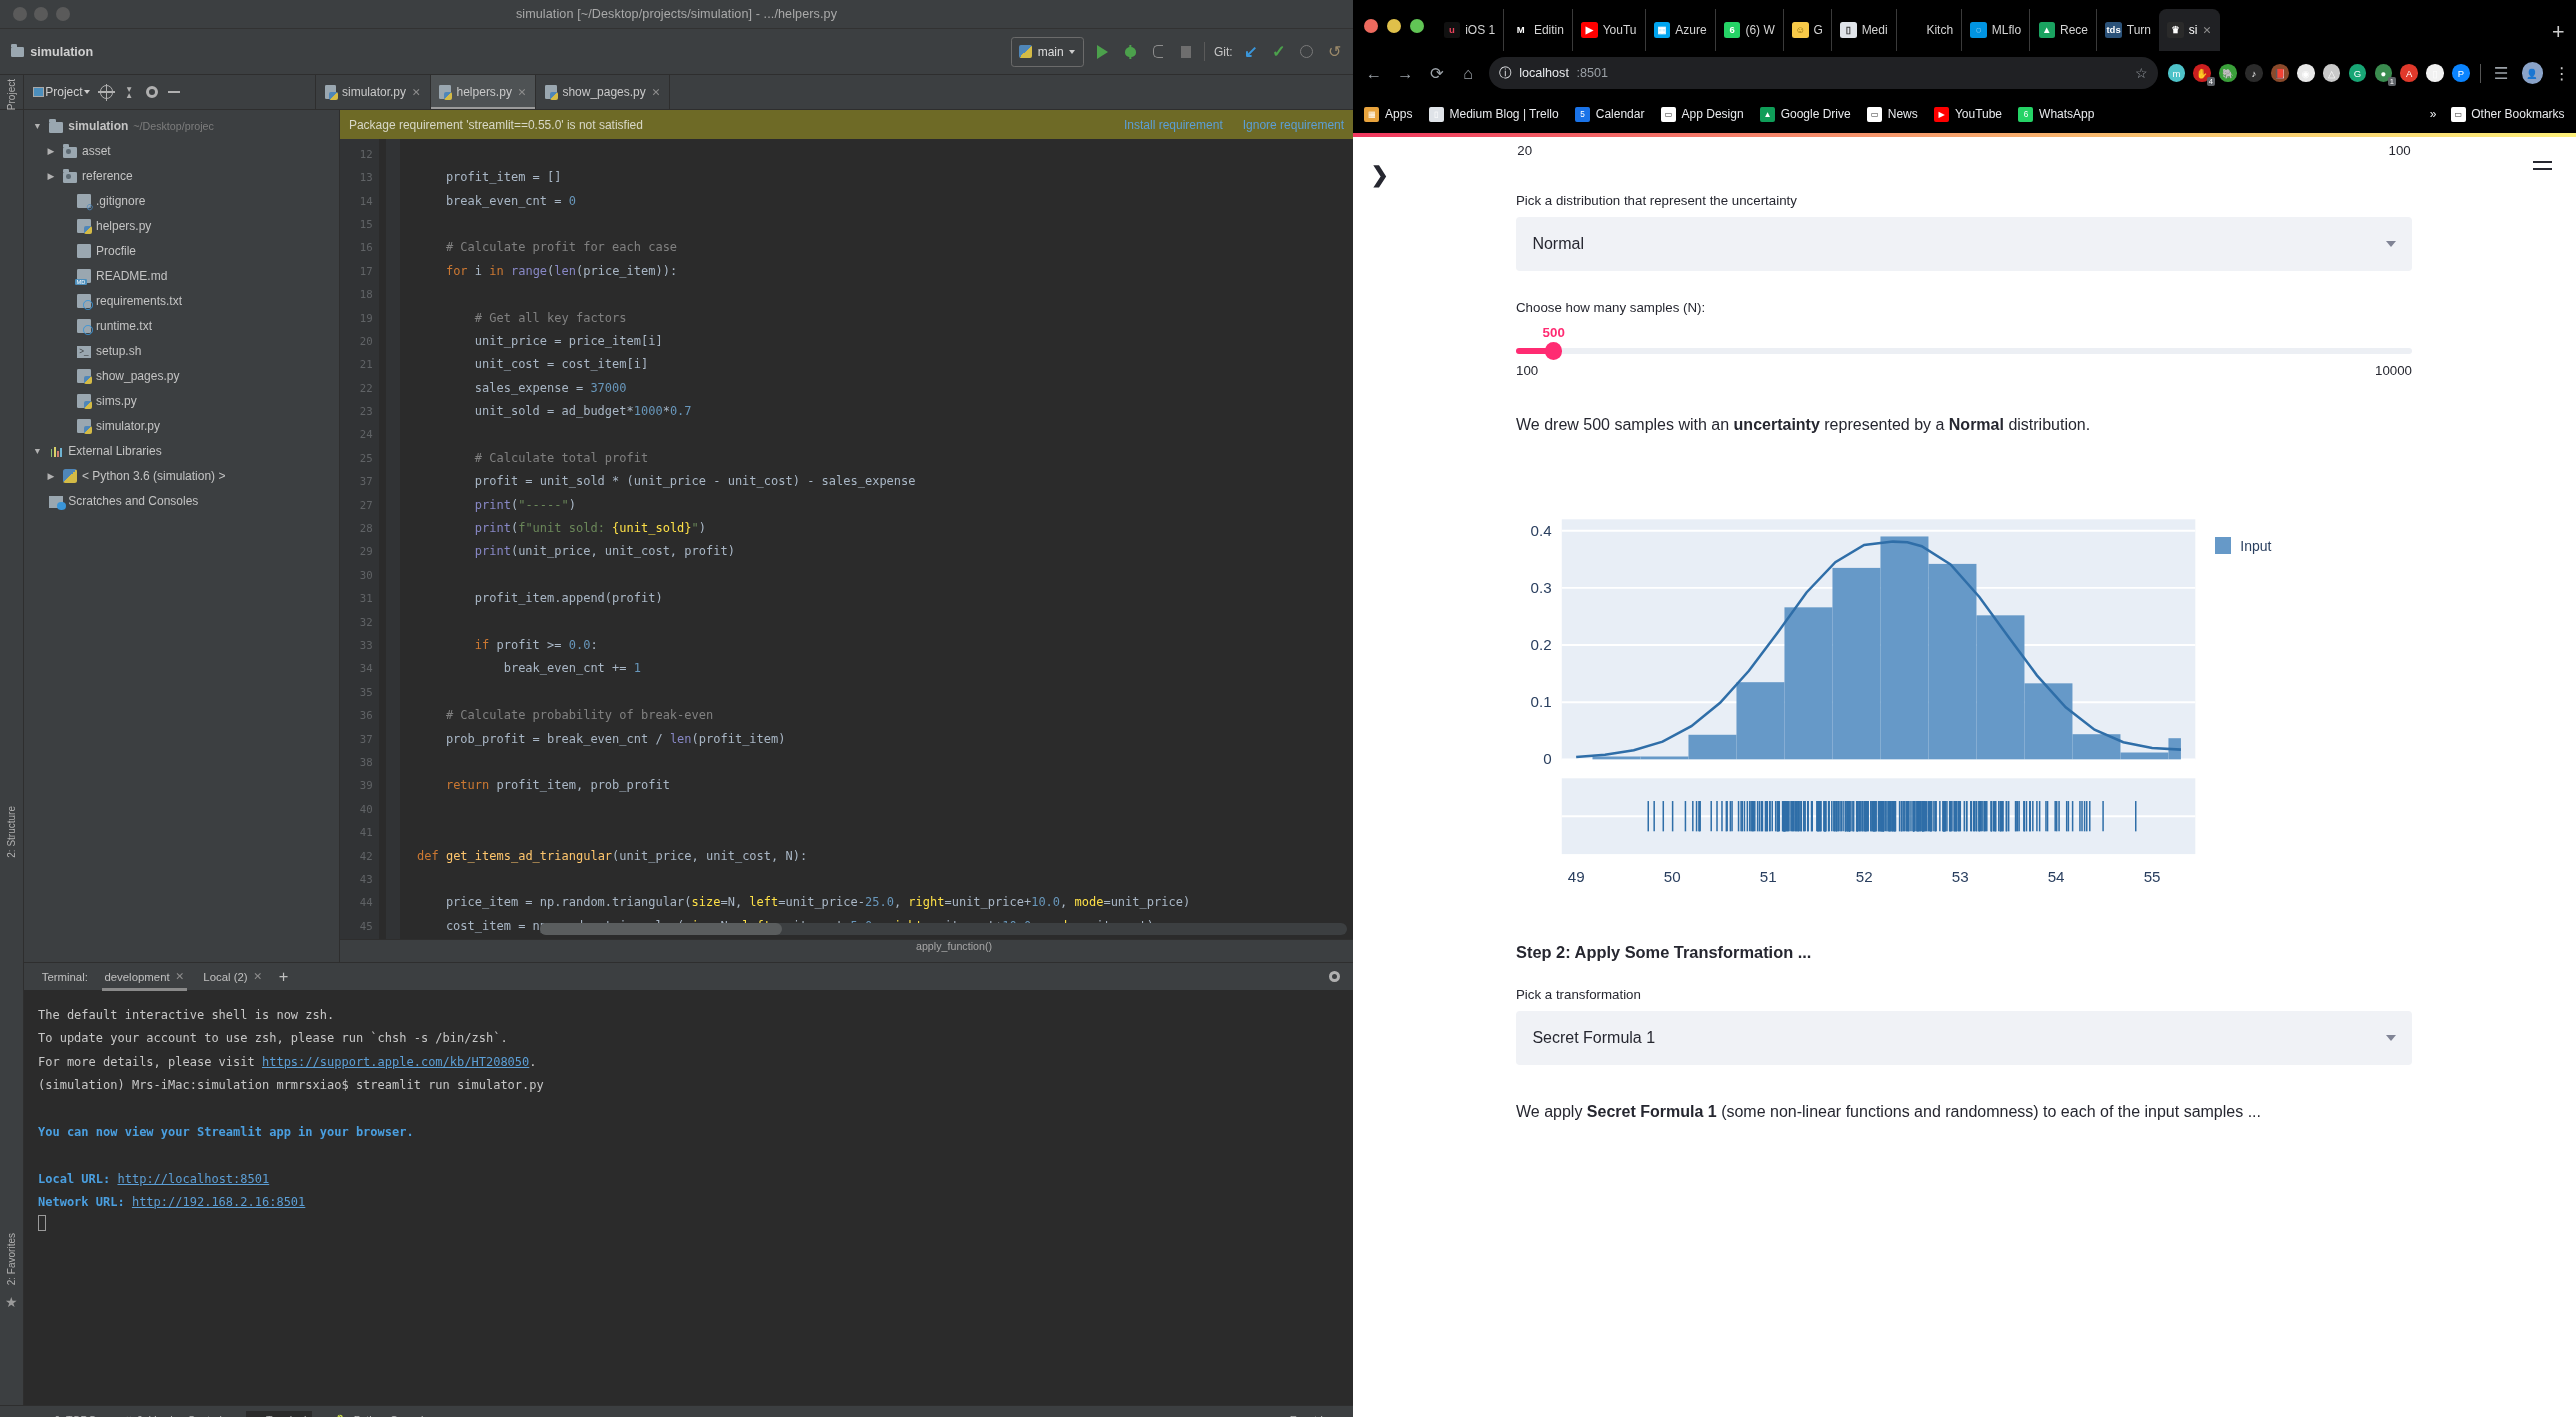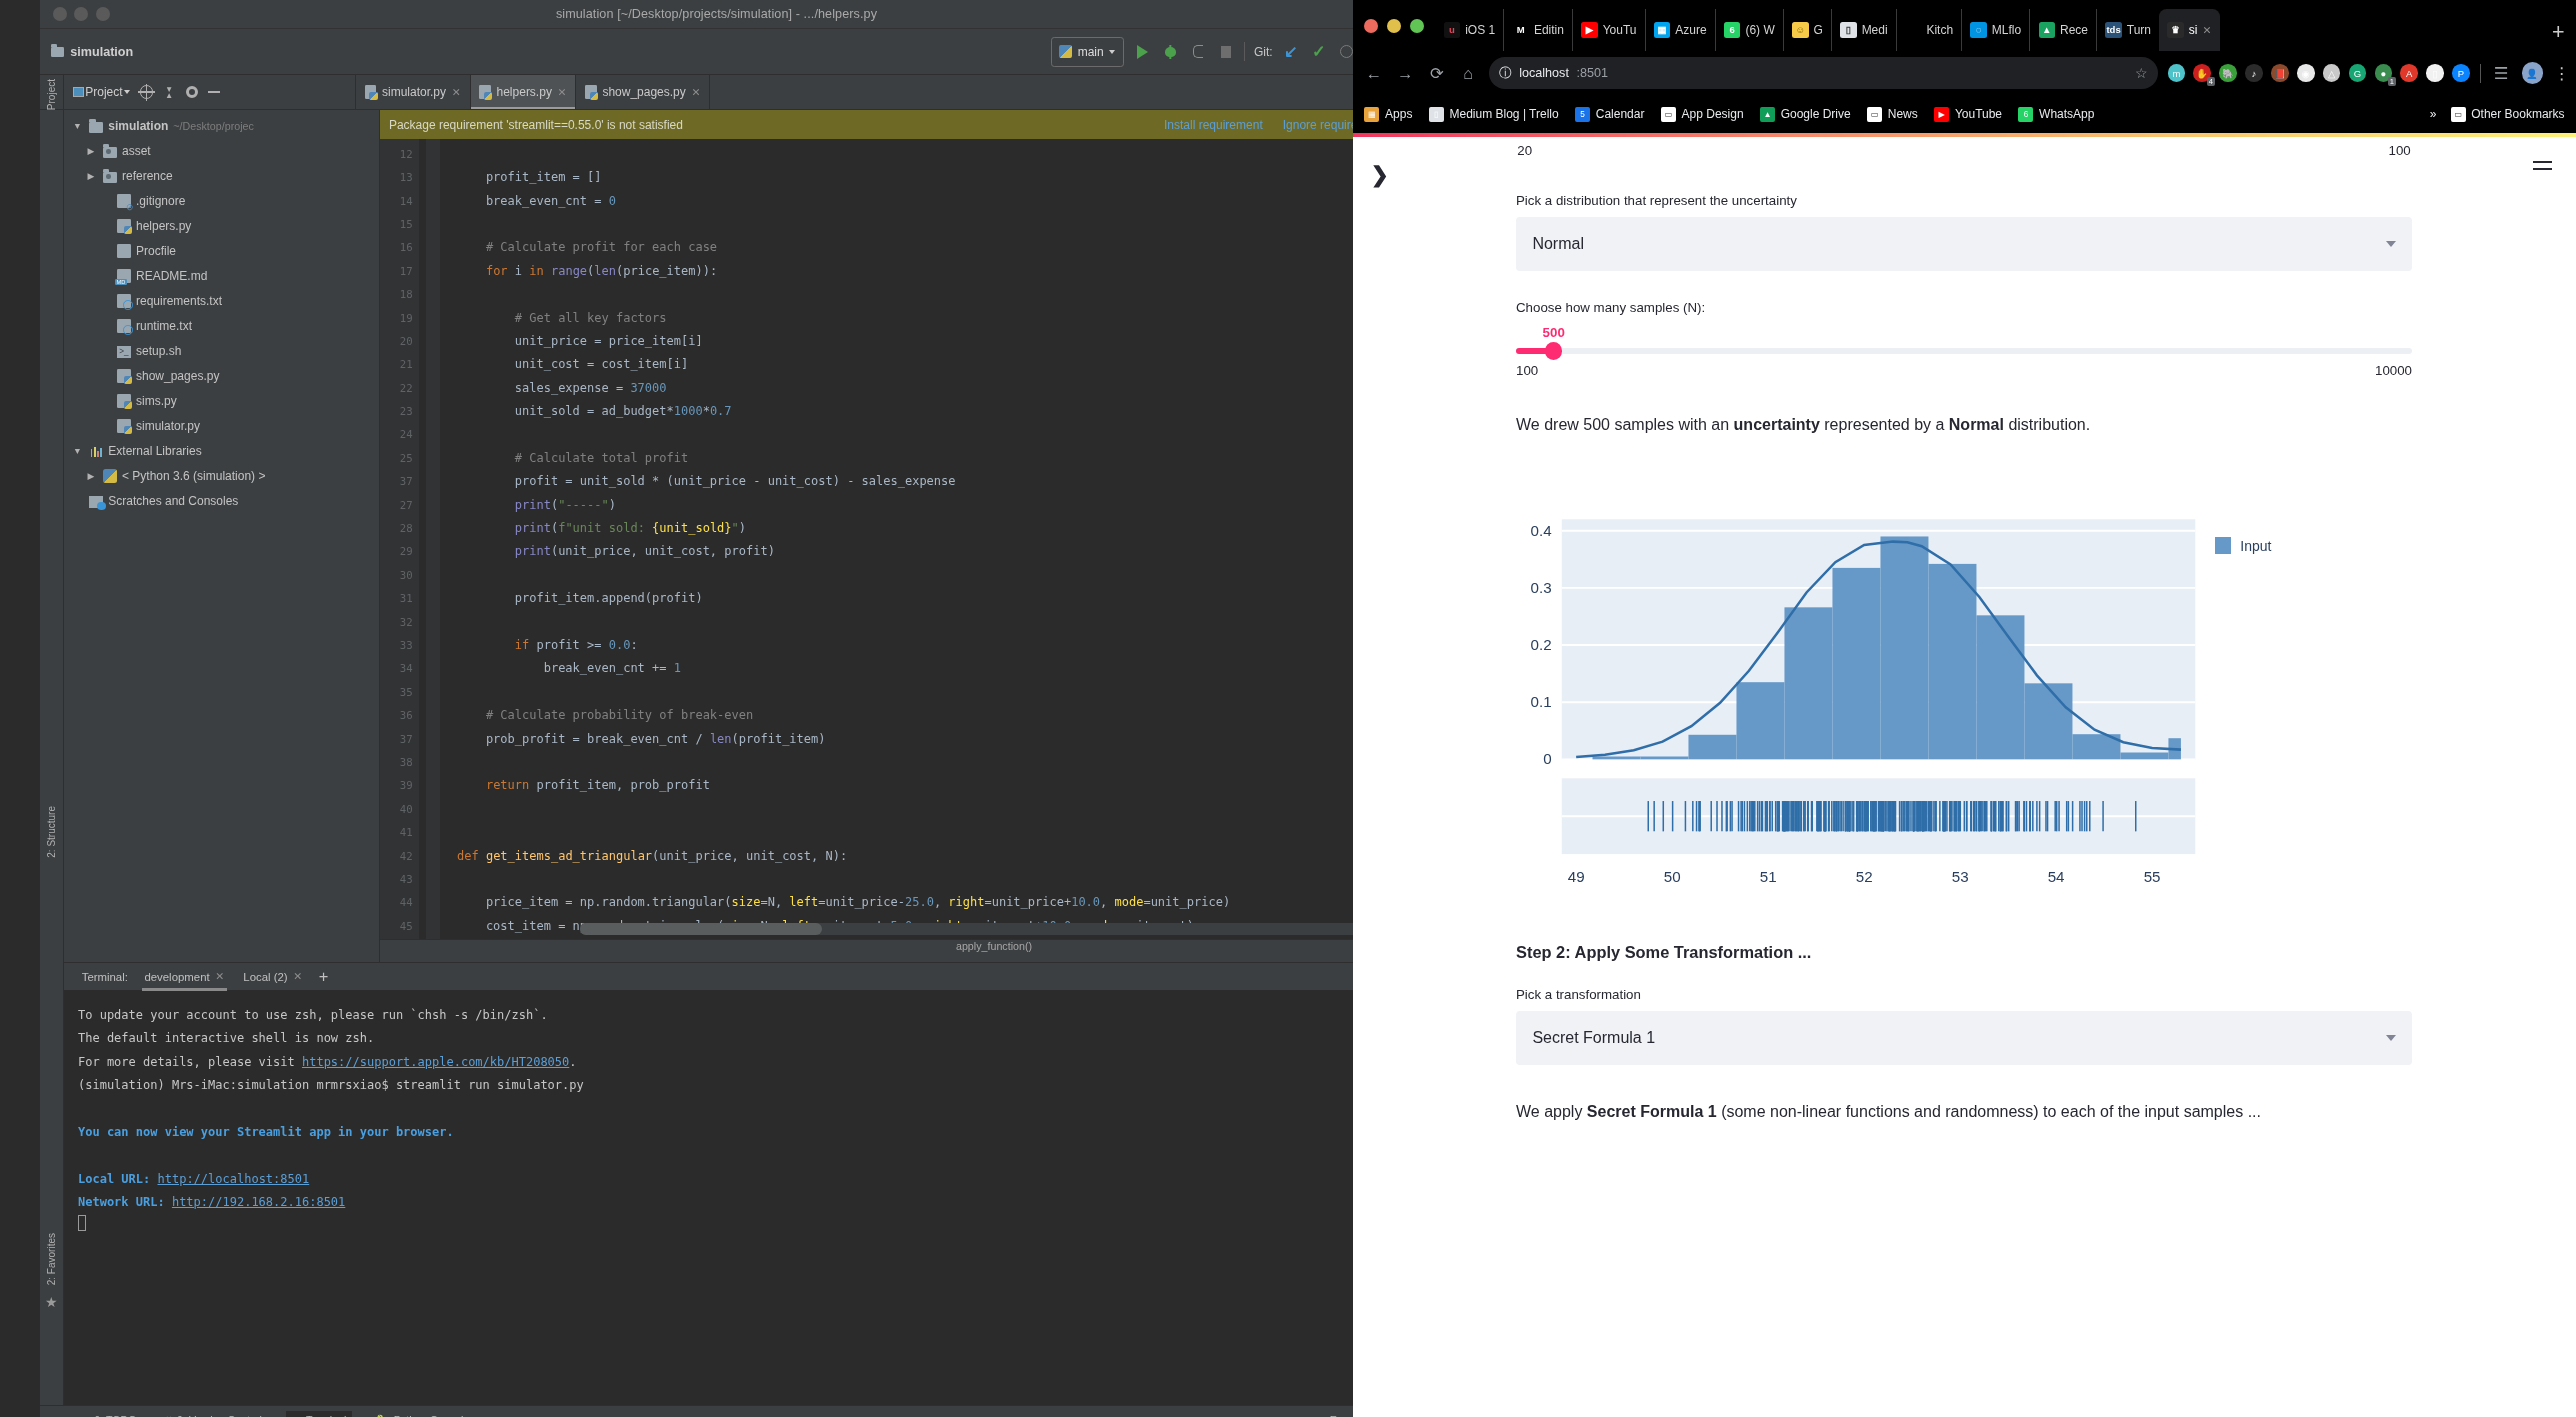--- a/index.html
+++ b/index.html
@@ -8,21 +8,21 @@
     overflow: hidden;
     font-family: "Liberation Sans", sans-serif;
     background: #2b2b2b;
   }
   #root { position: relative; width: 2576px; height: 1418px; }
 
   
   .ide {
     position: absolute; left: 0; top: 0;
     width: 1353px; height: 1360px;
-    background: #3c3f41; color: #bbbbbb; margin-left: 40px;
+    background: #3c3f41; color: #bbbbbb;
   }
   .ide-titlebar {
     height: 29px; background: #3c3f41;
     display: flex; align-items: center; justify-content: center;
     position: relative; border-bottom: 0.6px solid #323232;
   }
   .traffic { position: absolute; left: 12.6px; top: 50%; transform: translateY(-50%); display: flex; gap: 7.6px; }
   .traffic i { width: 14px; height: 14px; border-radius: 50%; background: #5a5a5a; display: block; }
   .ide-title { font-size: 12.6px; color: #a9a9a9; letter-spacing: 0.1px; }
 
@@ -475,22 +475,22 @@
             <span class="xclose">✕</span>
           </span>
           <span class="term-tab">
             <span>Local (2)</span>
             <span class="xclose">✕</span>
           </span>
           <span style="font-size:16.4px;color:#c0c0c0;">+</span>
           <span class="term-gear"></span>
         </div>
         <div class="term-body" id="terminal-body">
+            <div>The default interactive shell is now zsh.</div>
             <div>To update your account to use zsh, please run `chsh -s /bin/zsh`.</div>
-            <div>The default interactive shell is now zsh.</div>
             <div><span>For more details, please visit </span><a class="term-link" href="#">https://support.apple.com/kb/HT208050</a><span>.</span></div>
             <div>(simulation) Mrs-iMac:simulation mrmrsxiao$ streamlit run simulator.py</div>
             <div>&nbsp;</div>
             <div><span class="term-blue">You can now view your Streamlit app in your browser.</span></div>
             <div>&nbsp;</div>
             <div><span class="term-blue">Local URL: </span><a class="term-link" href="#">http://localhost:8501</a></div>
             <div><span class="term-blue">Network URL: </span><a class="term-link" href="#">http://192.168.2.16:8501</a></div>
             <div><span class="cursor-box"></span></div>
           </div>
       </div>

